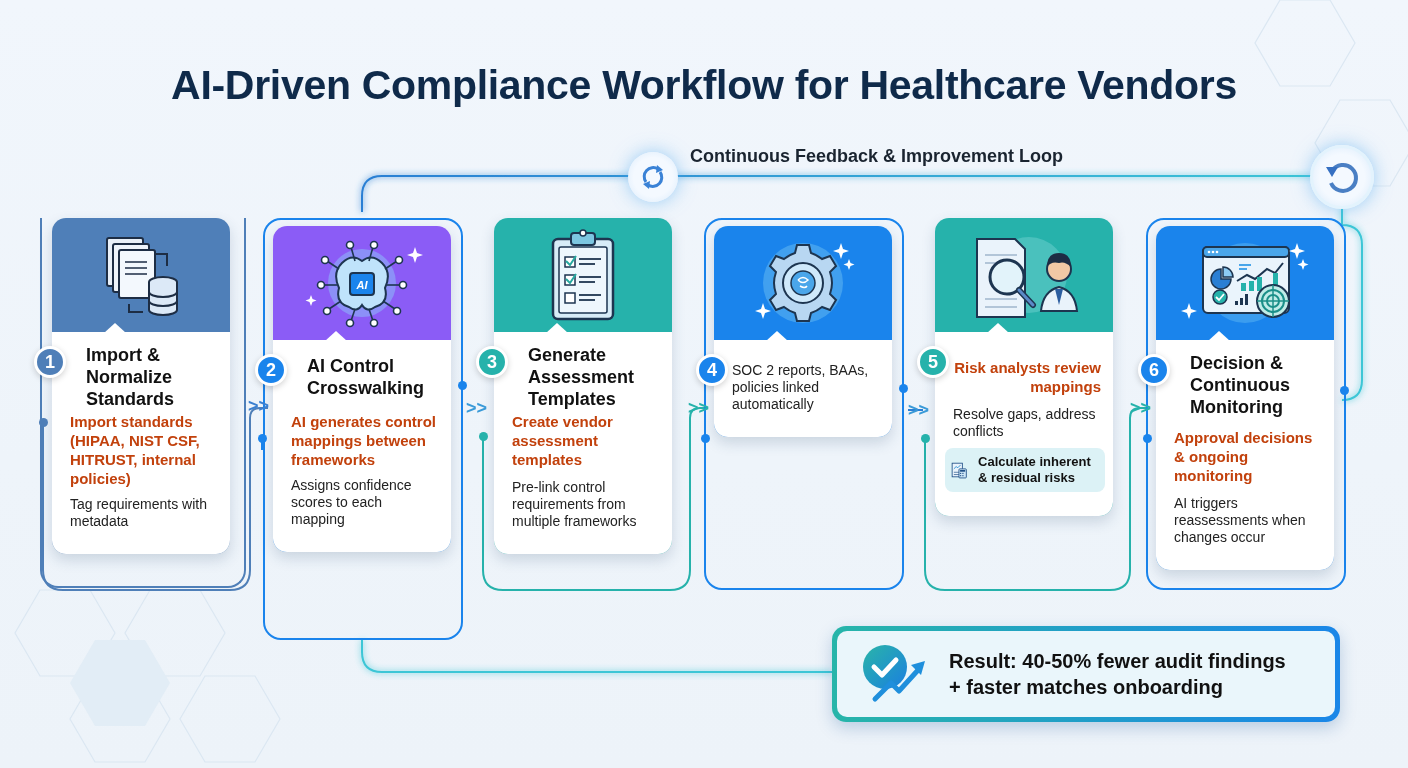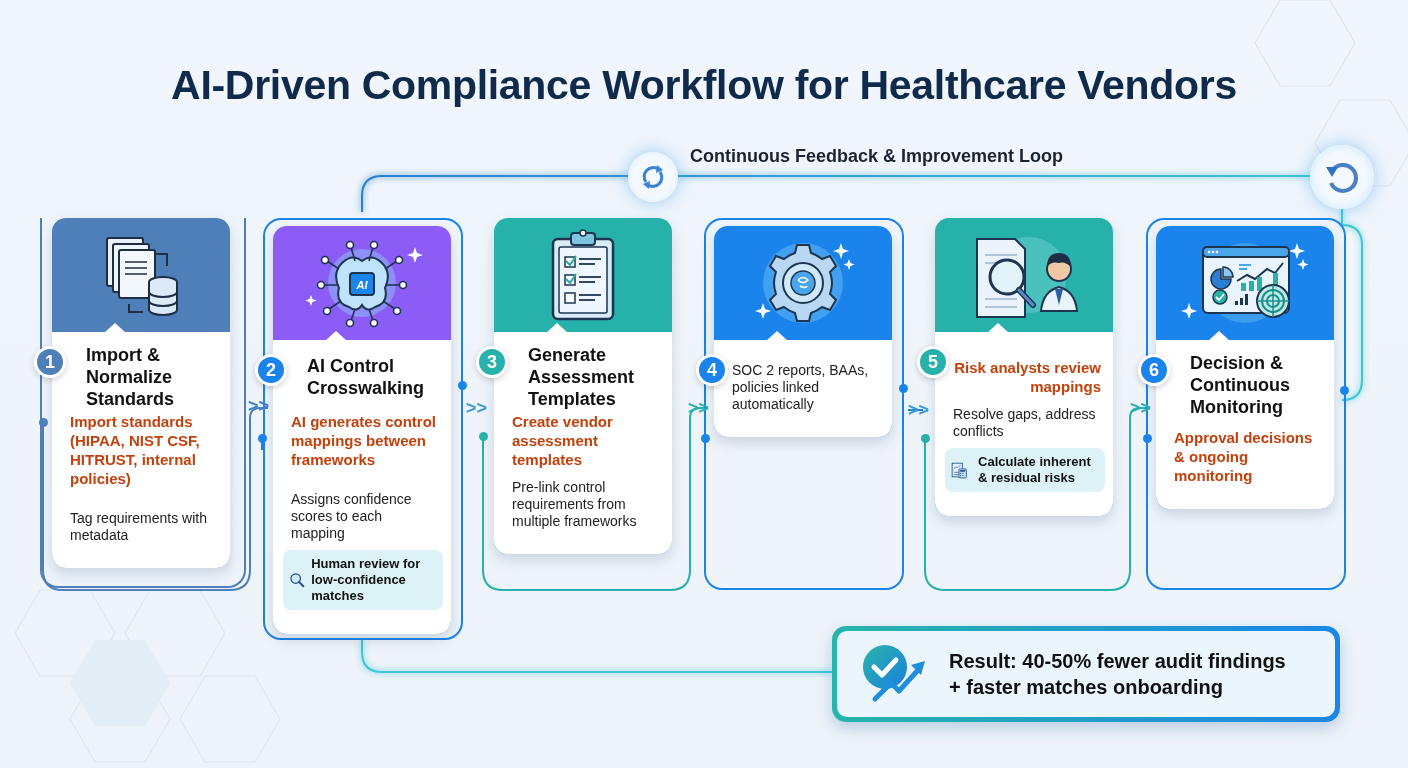--- a/index.html
+++ b/index.html
@@ -48,21 +48,21 @@
   }
   .card-body { background: #fff; padding: 12px 12px 14px 18px; position: relative; border-radius: 0 0 12px 12px; }
   .card-foot { height: 10px; border-radius: 0 0 14px 14px; margin-top: -8px; position: relative; z-index: -1; }
   .step-num {
     position: absolute; left: -18px; top: 14px; width: 32px; height: 32px; border-radius: 50%;
     color: #fff; font-weight: 700; font-size: 18px; display: flex; align-items: center; justify-content: center;
     border: 3px solid #fff; box-shadow: 0 2px 6px rgba(0,0,0,0.18);
   }
   .step-title { font-size: 18px; font-weight: 700; line-height: 22px; margin-left: 16px; color: #111; min-height: 66px; display: flex; align-items: center; }
   .step-lead { font-size: 15px; font-weight: 700; line-height: 19px; margin-top: 8px; color: #c2410c; }
-  .step-detail { font-size: 14px; line-height: 17px; margin-top: 22px; color: #222; }
+  .step-detail { font-size: 14px; line-height: 17px; margin-top: 8px; color: #222; }
   .step-note {
     margin-top: 8px; margin-left: -8px; margin-right: -4px; background: #dcf2f6; border-radius: 8px;
     padding: 6px 6px; display: flex; align-items: center; gap: 6px;
     font-size: 13px; font-weight: 700; line-height: 16px; color: #111;
   }
   .connector-arrow { position: absolute; font-size: 18px; font-weight: 700; }
   .dot { position: absolute; width: 9px; height: 9px; border-radius: 50%; }
 
   .result {
     position: absolute; left: 832px; top: 626px; width: 508px; height: 96px; border-radius: 14px;
@@ -201,27 +201,20 @@
         </g>
         <path d="M118,14 l2,6 6,2 -6,2 -2,6 -2,-6 -6,-2 6,-2z" fill="#fff"></path>
         <path d="M14,62 l1.5,4 4,1.5 -4,1.5 -1.5,4 -1.5,-4 -4,-1.5 4,-1.5z" fill="#fff"></path>
       </svg>
     </div>
     <div class="card-body">
       <div class="step-num" style="background:#1a84ec;">2</div>
       <div class="step-title" style="min-height:50px;">AI Control Crosswalking</div>
       <div class="step-lead" style="margin-top:10px;">AI generates control mappings between frameworks</div>
       <div class="step-detail">Assigns confidence scores to each mapping</div>
-      <div class="step-note">
-        <svg width="34" height="34" viewBox="0 0 34 34">
-          <circle cx="14" cy="14" r="10" fill="#cfeaf8" stroke="#1f4f86" stroke-width="2.5"></circle>
-          <line x1="21" y1="21" x2="30" y2="30" stroke="#1f4f86" stroke-width="4" stroke-linecap="round"></line>
-        </svg>
-        <span>Human review for low-confidence matches</span>
-      </div>
     </div>
     <div class="card-foot" style="background:#1a84ec; height:18px;"></div>
   </div>
 </div>
 <div class="connector-arrow" style="left:248px; top:396px; color:#3a7fd0;">&gt;&gt;</div>
 <div class="dot" style="left:39px; top:418px; background:#4f7fb8;"></div>
 <div class="dot" style="left:258px; top:434px; background:#1a84ec;"></div>
 <div class="dot" style="left:458px; top:381px; background:#1a84ec;"></div>
 
 <div class="card-wrap" style="left:494px;">
@@ -374,20 +367,21 @@
         <line x1="98" y1="52" x2="98" y2="84" stroke="#1b8f89" stroke-width="1.5"></line>
         <path d="M122,10 l2,6 6,2 -6,2 -2,6 -2,-6 -6,-2 6,-2z" fill="#fff"></path>
         <path d="M128,26 l1.5,4 4,1.5 -4,1.5 -1.5,4 -1.5,-4 -4,-1.5 4,-1.5z" fill="#fff"></path>
         <path d="M14,70 l2,6 6,2 -6,2 -2,6 -2,-6 -6,-2 6,-2z" fill="#fff"></path>
       </svg>
     </div>
     <div class="card-body">
       <div class="step-num" style="background:#1a84ec;">6</div>
       <div class="step-title">Decision &amp; Continuous Monitoring</div>
       <div class="step-lead" style="margin-top:10px;">Approval decisions &amp; ongoing monitoring</div>
+      <div class="step-detail" style="margin-top:10px;">AI triggers reassessments when changes occur</div>
     </div>
     <div class="card-foot" style="background:#1a84ec; height:18px;"></div>
   </div>
 </div>
 <div class="connector-arrow" style="left:1130px; top:398px; color:#26b2ab;">&gt;&gt;</div>
 <div class="dot" style="left:1143px; top:434px; background:#1a84ec;"></div>
 <div class="dot" style="left:1340px; top:386px; background:#1a84ec;"></div>
 
 <div class="result">
   <div class="result-inner">

